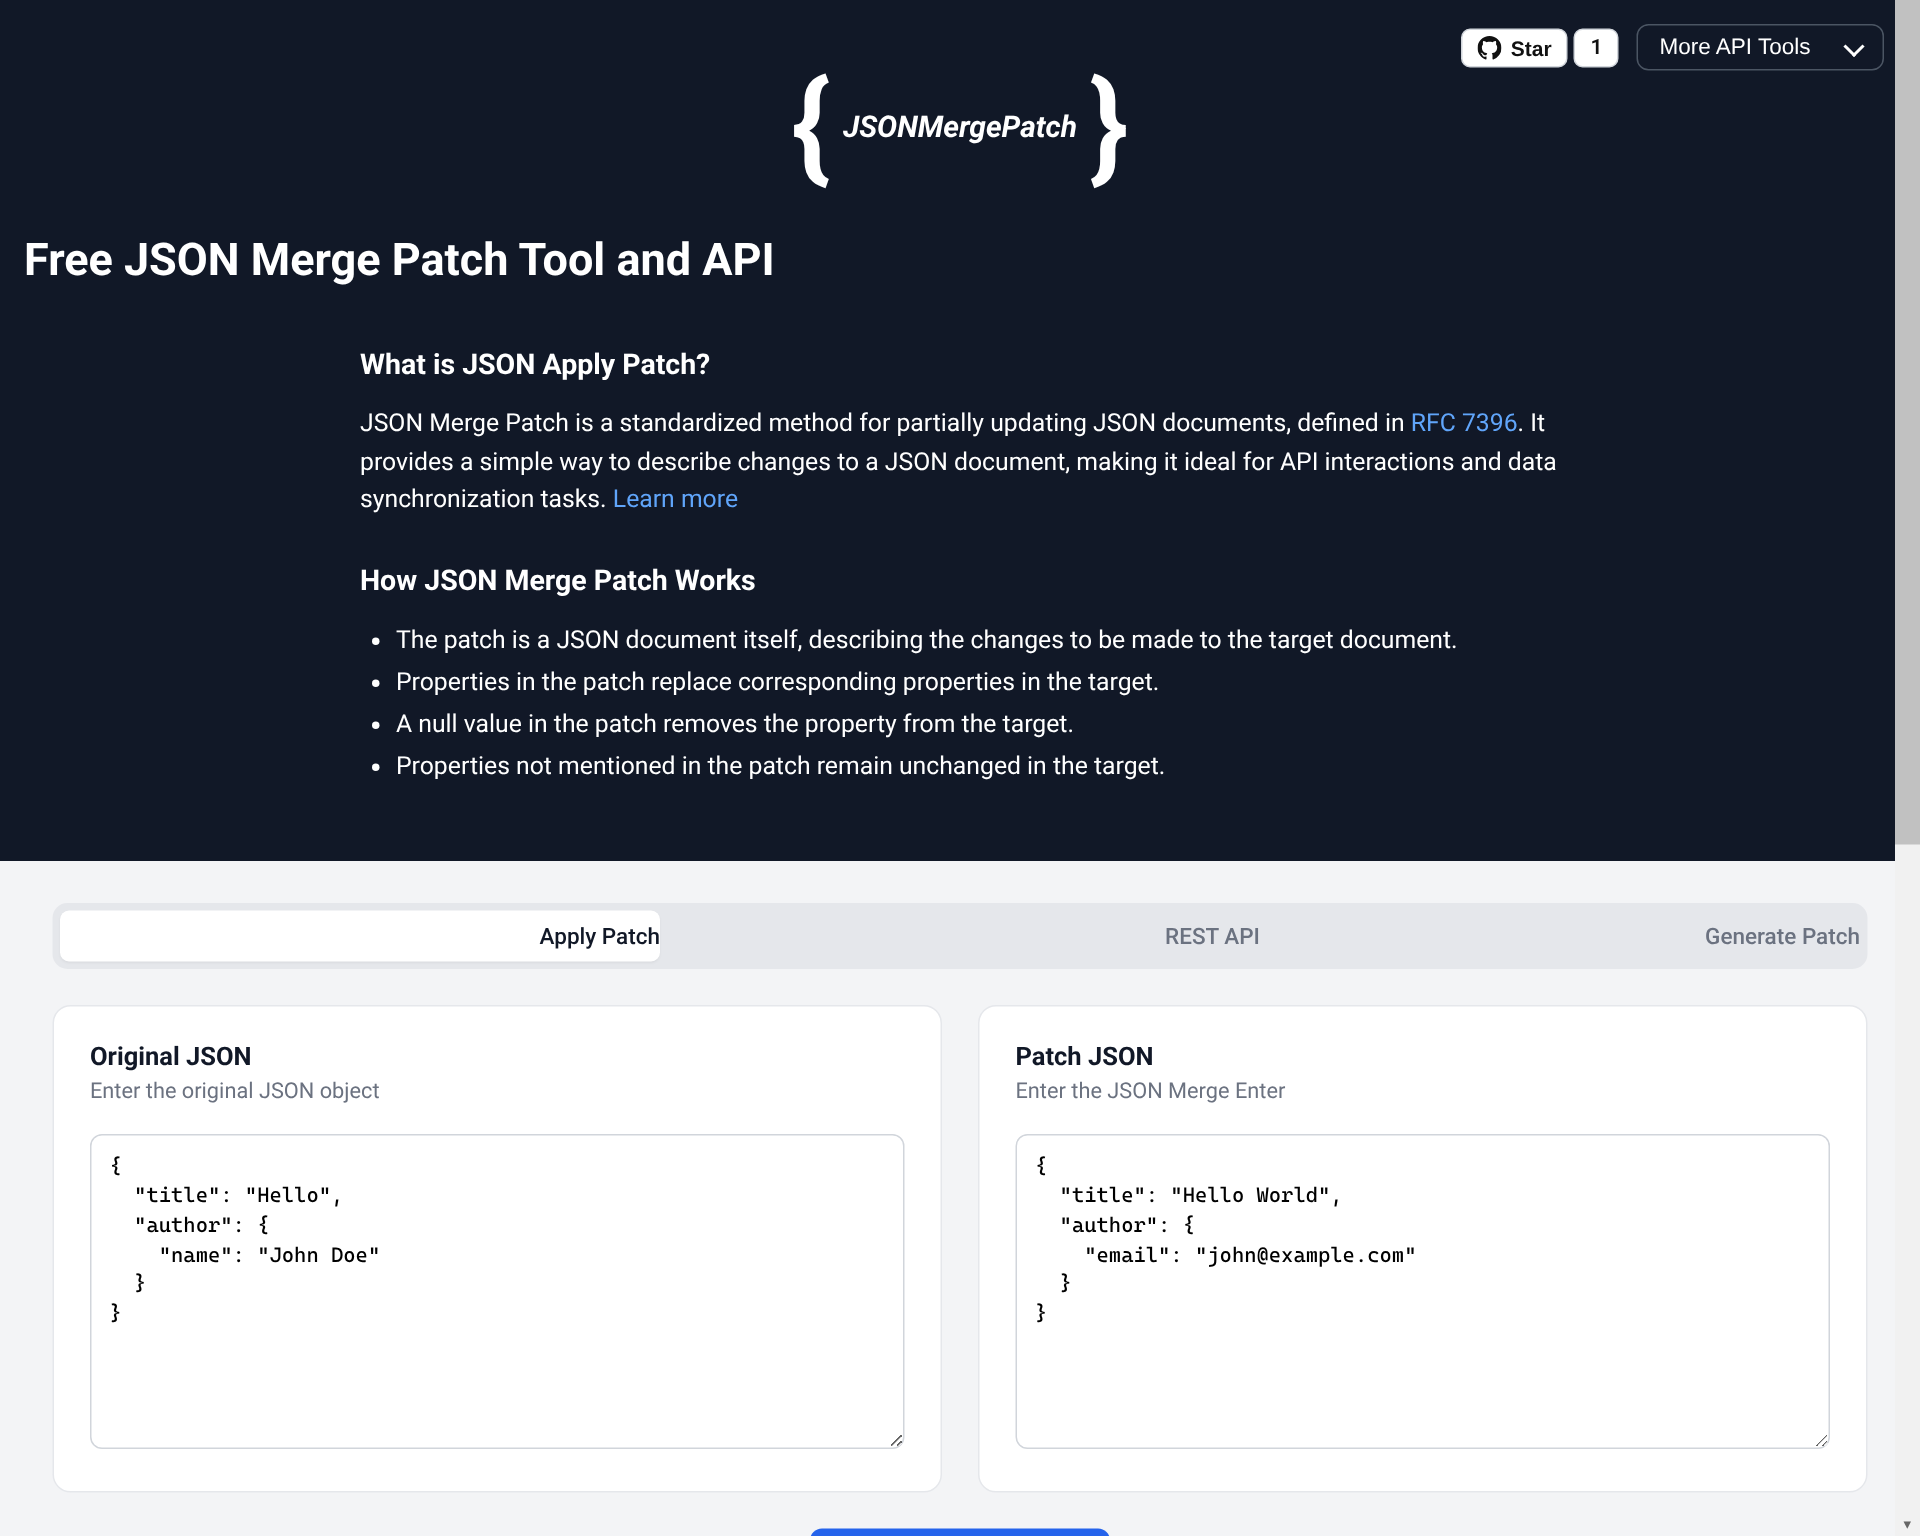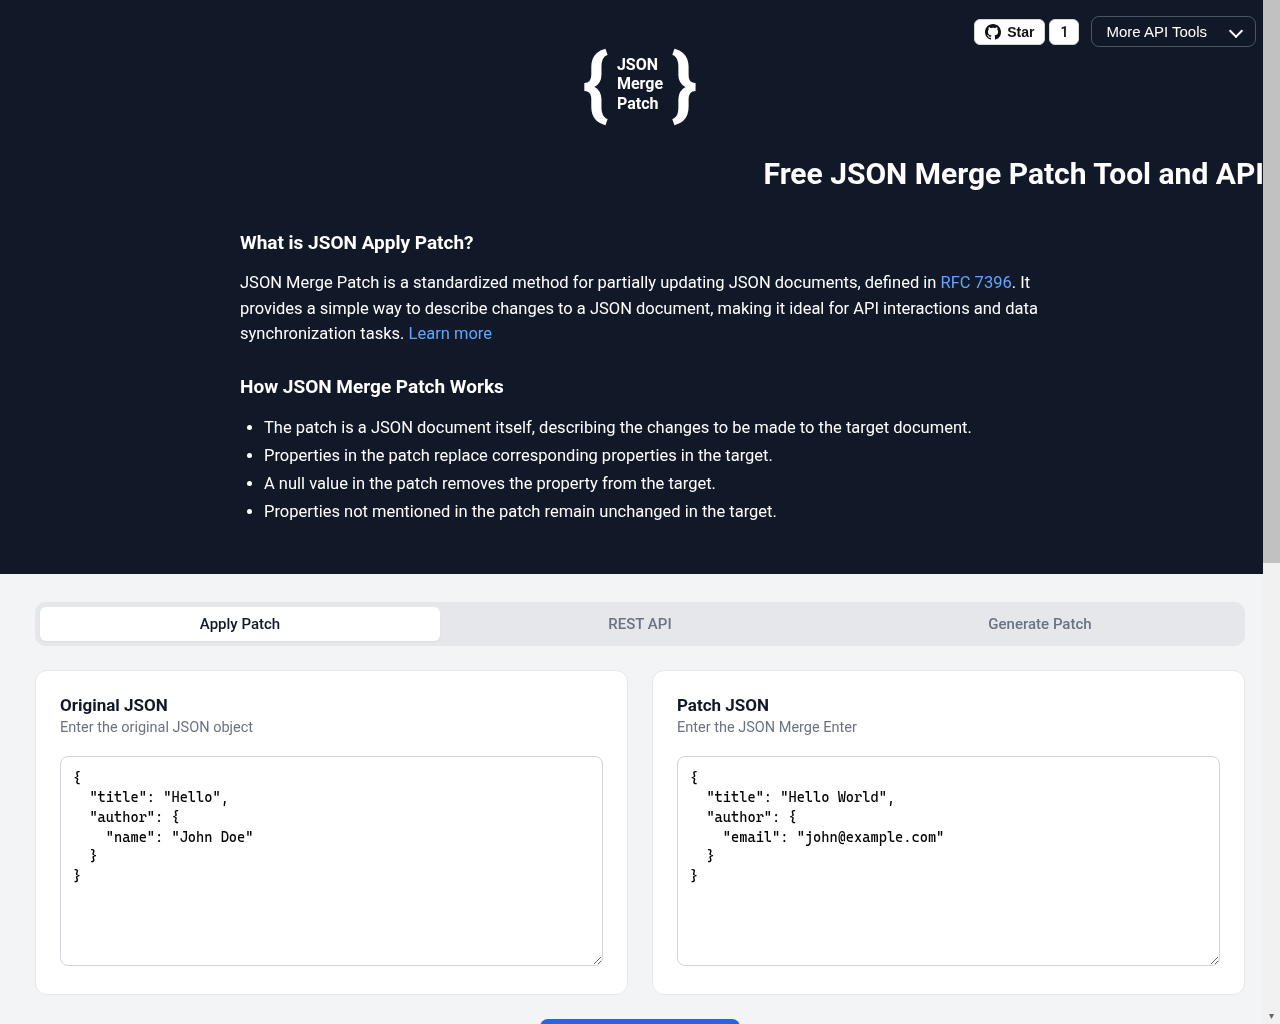--- a/index.html
+++ b/index.html
@@ -78,26 +78,27 @@
       gap: 8px;
       font-weight: 700;
     }
     .brace {
       font-size: 80px;
       font-weight: 700;
       line-height: 1;
     }
     .logo-text {
       display: flex;
-      flex-direction: column;
-      font-size: 16px;
+      flex-direction: row;
+      font-size: 20px;
       line-height: 1.2;
+      font-style: italic;
     }
     .page-title {
-      text-align: right;
+      text-align: left;
       font-size: 30px;
       font-weight: 700;
       margin-top: 32px;
       color: #fff;
     }
     .intro {
       max-width: 800px;
       margin: 40px auto 0;
       color: #fff;
     }
@@ -126,21 +127,21 @@
     .tabs {
       background: #e5e7eb;
       border-radius: 10px;
       padding: 5px;
       display: flex;
       max-width: 1210px;
       margin: 0 auto;
     }
     .tab {
       flex: 1;
-      text-align: center;
+      text-align: right;
       padding: 8px 0;
       font-size: 15px;
       font-weight: 500;
       color: #6b7280;
       cursor: pointer;
       border-radius: 6px;
     }
     .tab.active {
       background: #fff;
       color: #111827;

